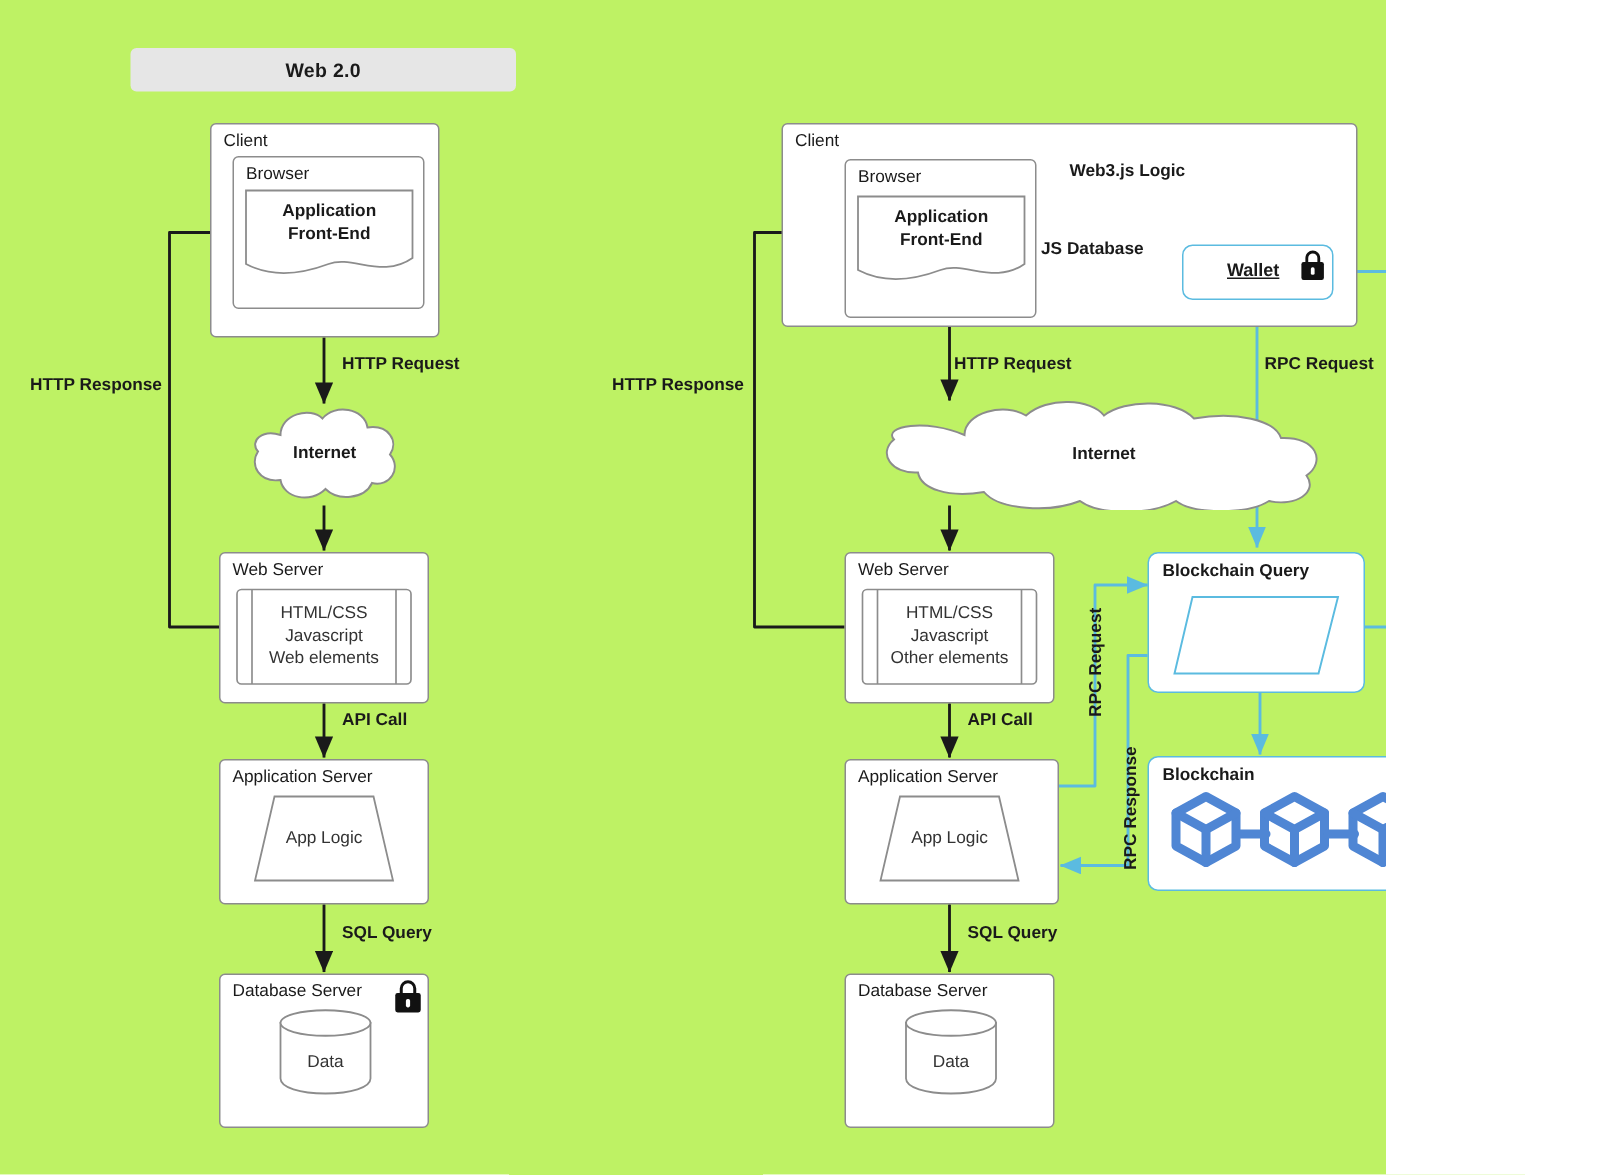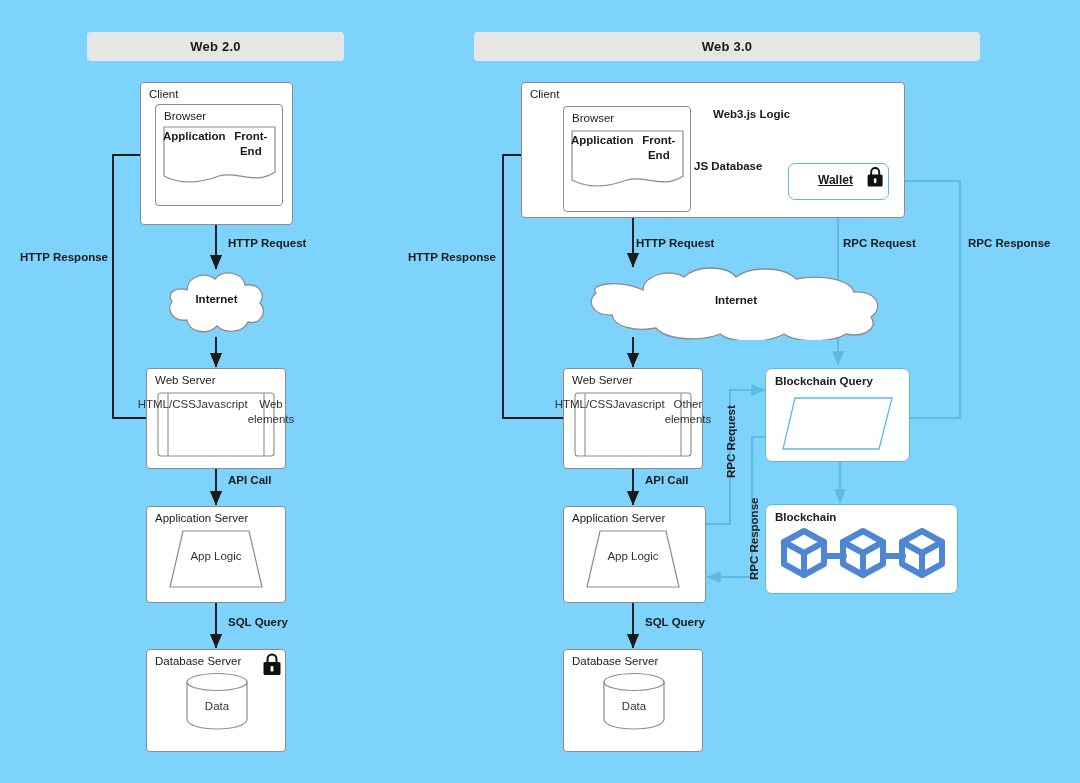--- a/index.html
+++ b/index.html
@@ -1,29 +1,29 @@
 <!DOCTYPE html>
 <html><head>
 <meta charset="utf-8">
 <style>
   html,body{margin:0;padding:0;background:#ffffff;}
   body{width:1080px;height:783px;font-family:"Liberation Sans",sans-serif;color:#1a1a1a;}
-  #stage{position:relative;width:1080px;height:783px;overflow:hidden;background:#7dd3fc;}
+  #stage{position:relative;width:924px;height:783px;overflow:hidden;background:#bef264;}
   svg#wires{position:absolute;left:0;top:0;width:1080px;height:783px;}
 
   .hdr{position:absolute;background:#e6e6e6;border-radius:4px;display:flex;align-items:center;
        justify-content:center;font-weight:bold;font-size:13px;color:#1a1a1a;letter-spacing:.2px;}
 
   .box{position:absolute;border:1.3px solid #8c8c8c;border-radius:4px;background:#fff;box-sizing:border-box;}
   .box>.ttl{position:absolute;left:8px;top:5px;font-size:11.5px;font-weight:normal;color:#1a1a1a;white-space:nowrap;}
 
   .bluebox{position:absolute;border:1.6px solid #5bbbe0;border-radius:7px;background:#fff;box-sizing:border-box;}
   .bluebox>.ttl{position:absolute;left:9px;top:6px;font-size:11.5px;font-weight:bold;color:#1a1a1a;white-space:nowrap;}
 
-  .ctr{position:absolute;display:flex;flex-direction:row;justify-content:center;
+  .ctr{position:absolute;display:flex;flex-direction:column;justify-content:center;
        text-align:center;font-size:11.5px;line-height:15px;color:#333;box-sizing:border-box;}
   .ctr.b{font-weight:bold;color:#1a1a1a;}
 
   .lbl{position:absolute;font-size:11.5px;font-weight:bold;color:#1a1a1a;white-space:nowrap;}
   .lbl.vert{transform-origin:0 0;}
 
   .shp{position:absolute;}
   .walletlbl{position:absolute;font-size:12px;font-weight:bold;color:#1a1a1a;}
 </style>
 </head>
@@ -82,21 +82,20 @@
 
       <path d="M840,461 L840,503" marker-end="url(#al)"></path>
 
       <path d="M706,524 L730,524 L730,390 L765,390" marker-end="url(#al)"></path>
 
       <path d="M765,437 L752,437 L752,577 L707,577" marker-end="url(#al)"></path>
     </g>
   </svg>
 
   <div class="hdr" style="left:87px;top:32px;width:257px;height:29px;">Web 2.0</div>
-  <div class="hdr" style="left:474px;top:32px;width:506px;height:29px;">Web 3.0</div>
 
   <div class="box" style="left:140px;top:82px;width:153px;height:143px;">
     <span class="ttl">Client</span>
   </div>
   <div class="box" style="left:155px;top:104px;width:128px;height:102px;">
     <span class="ttl">Browser</span>
   </div>
 
   <svg class="shp" style="left:163px;top:126px;" width="113" height="62">
     <path d="M1,1 H112 V46 C92,60 72,44 56,50 C40,56 20,60 1,50 Z" fill="#fff" stroke="#8c8c8c" stroke-width="1.2"></path>

